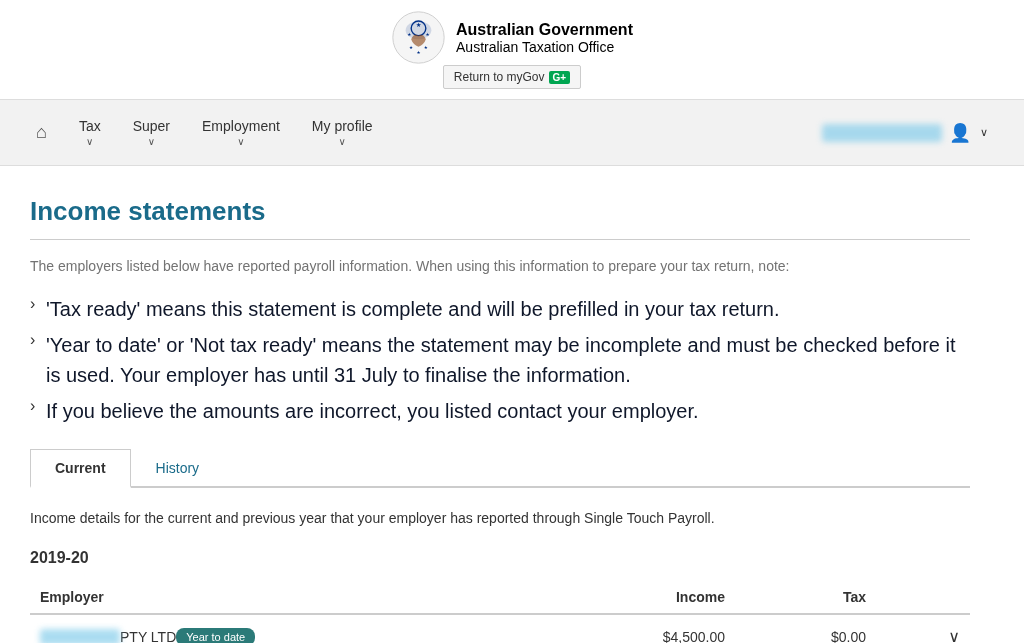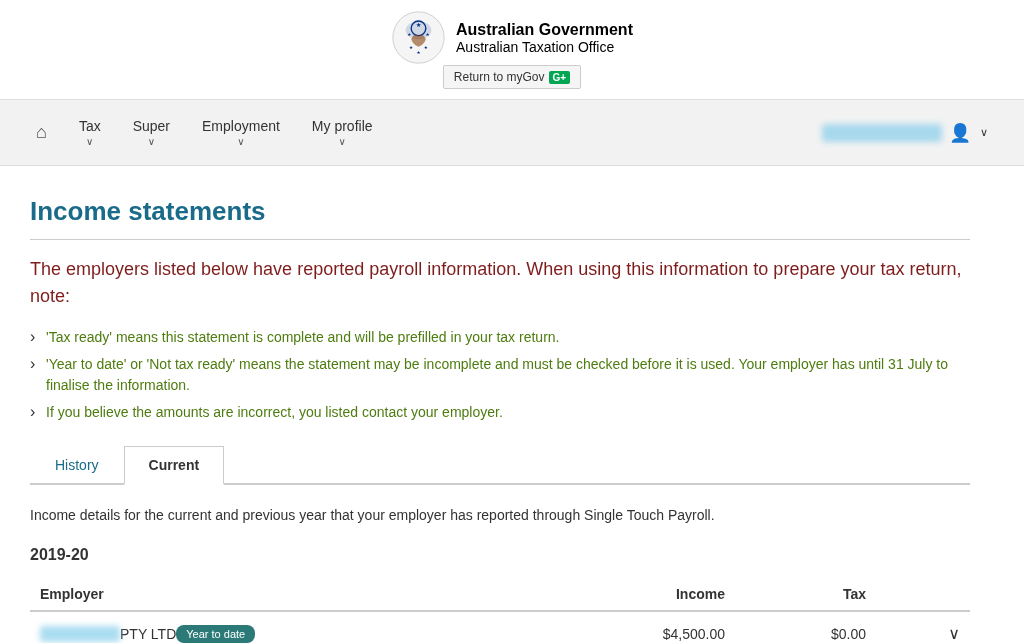--- a/index.html
+++ b/index.html
@@ -118,38 +118,38 @@
     }
     .page-title {
       color: #1a6b8a;
       font-size: 26px;
       font-weight: bold;
       margin-bottom: 12px;
       padding-bottom: 12px;
       border-bottom: 1px solid #ccc;
     }
     .intro-text {
-      font-size: 18px;
-      color: #7f1d1d;
+      font-size: 14px;
+      color: #737373;
       margin-bottom: 14px;
       line-height: 1.5;
       margin-top: 16px;
     }
     .bullet-list {
       list-style: none;
       padding: 0;
       margin-bottom: 20px;
     }
     .bullet-list li {
       padding: 3px 0;
       padding-left: 16px;
       position: relative;
-      font-size: 14px;
+      font-size: 20px;
       line-height: 1.5;
-      color: #4d7c0f;
+      color: #0f172a;
     }
     .bullet-list li::before {
       content: "›";
       position: absolute;
       left: 0;
       color: #333;
       font-size: 16px;
       line-height: 1.3;
     }
 
@@ -319,25 +319,25 @@
 
   <p class="intro-text">The employers listed below have reported payroll information. When using this information to prepare your tax return, note:</p>
 
   <ul class="bullet-list">
     <li>'Tax ready' means this statement is complete and will be prefilled in your tax return.</li>
     <li>'Year to date' or 'Not tax ready' means the statement may be incomplete and must be checked before it is used. Your employer has until 31 July to finalise the information.</li>
     <li>If you believe the amounts are incorrect, you listed contact your employer.</li>
   </ul>
 
   <div class="tabs">
+    <div class="tab active">
+      <span>Current</span>
+    </div>
     <div class="tab history-tab">
       <span>History</span>
-    </div>
-    <div class="tab active">
-      <span>Current</span>
     </div>
   </div>
 
   <p class="income-sub-text">Income details for the current and previous year that your employer has reported through Single Touch Payroll.</p>
 
   <div class="year-label">2019-20</div>
 
   <table class="income-table">
     <thead>
       <tr>

